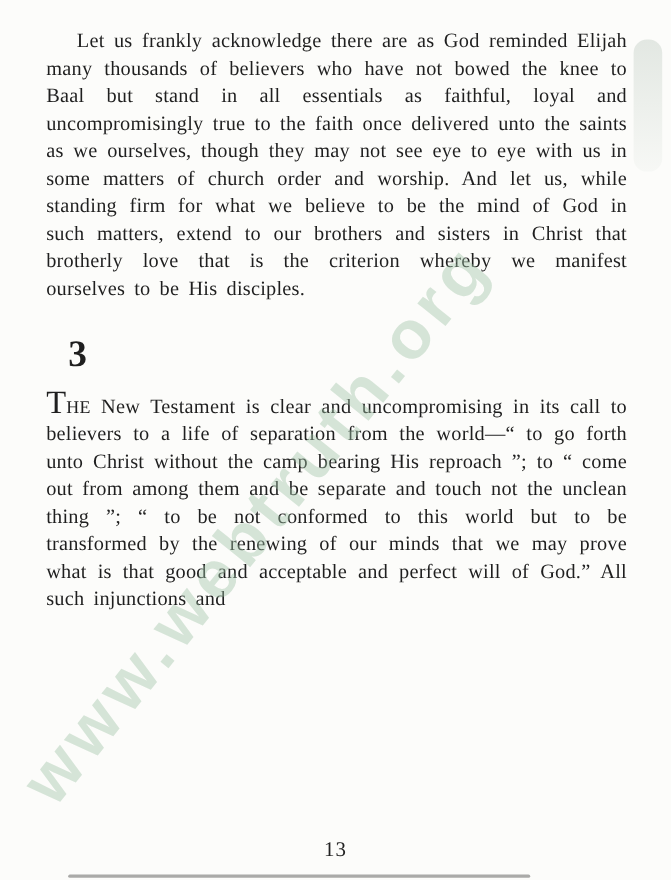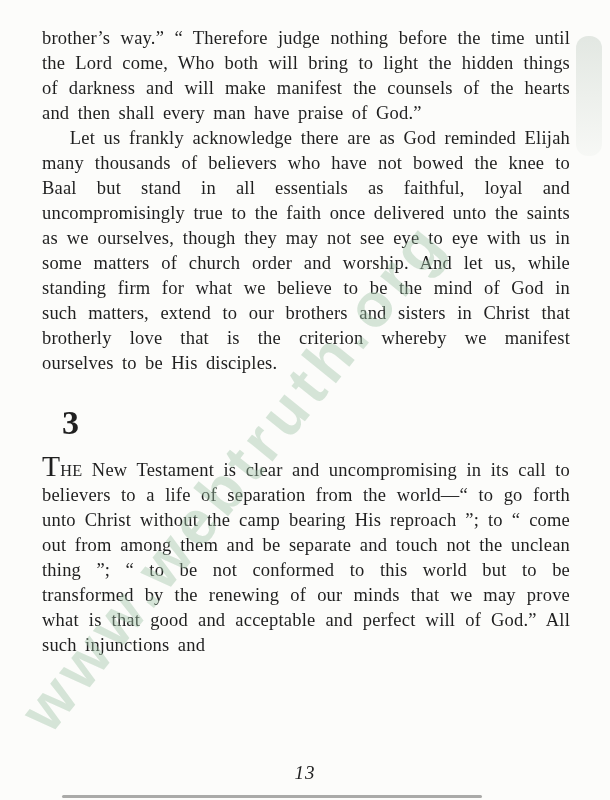--- a/index.html
+++ b/index.html
@@ -67,21 +67,20 @@
   }
   .page-number {
     position: absolute;
     bottom: 16px;
     left: 0;
     right: 0;
     text-align: center;
     font-size: 19px;
     letter-spacing: 1px;
     color: #222;
-    font-style: italic;
   }
   .watermark {
     position: absolute;
     left: 6px;
     top: 700px;
     transform: rotate(-51deg);
     transform-origin: 0 0;
     font-family: "Liberation Sans", sans-serif;
     font-weight: bold;
     font-size: 62px;
@@ -110,21 +109,20 @@
     background: linear-gradient(180deg, rgba(150,170,155,0.25), rgba(150,170,155,0.05));
     border-radius: 12px;
     pointer-events: none;
   }
 </style>
 </head>
 <body>
 
 <div class="page">
 
-  <p class="body-text">brother’s way.”  “ Therefore judge nothing before the time until the Lord come, Who both will bring to light the hidden things of darkness and will make manifest the counsels of the hearts and then shall every man have praise of God.”</p>
 
   <p class="body-text indent">Let us frankly acknowledge there are as God reminded Elijah many thousands of believers who have not bowed the knee to Baal but stand in all essentials as faithful, loyal and uncompromisingly true to the faith once delivered unto the saints as we ourselves, though they may not see eye to eye with us in some matters of church order and worship. And let us, while standing firm for what we believe to be the mind of God in such matters, extend to our brothers and sisters in Christ that brotherly love that is the criterion whereby we manifest ourselves to be His disciples.</p>
 
   <div class="heading-row">
     <div class="heading-number">3</div>
     <div class="heading-text">
     </div>
   </div>
 
   <p class="body-text"><span class="initial-cap">T</span><span class="small-caps">HE</span><span> New Testament is clear and uncompromising in its call to believers to a life of separation from the world—“ to go forth unto Christ without the camp bearing His reproach ”; to “ come out from among them and be separate and touch not the unclean thing ”; “ to be not conformed to this world but to be transformed by the renewing of our minds that we may prove what is that good and acceptable and perfect will of God.”  All such injunctions and</span></p>

